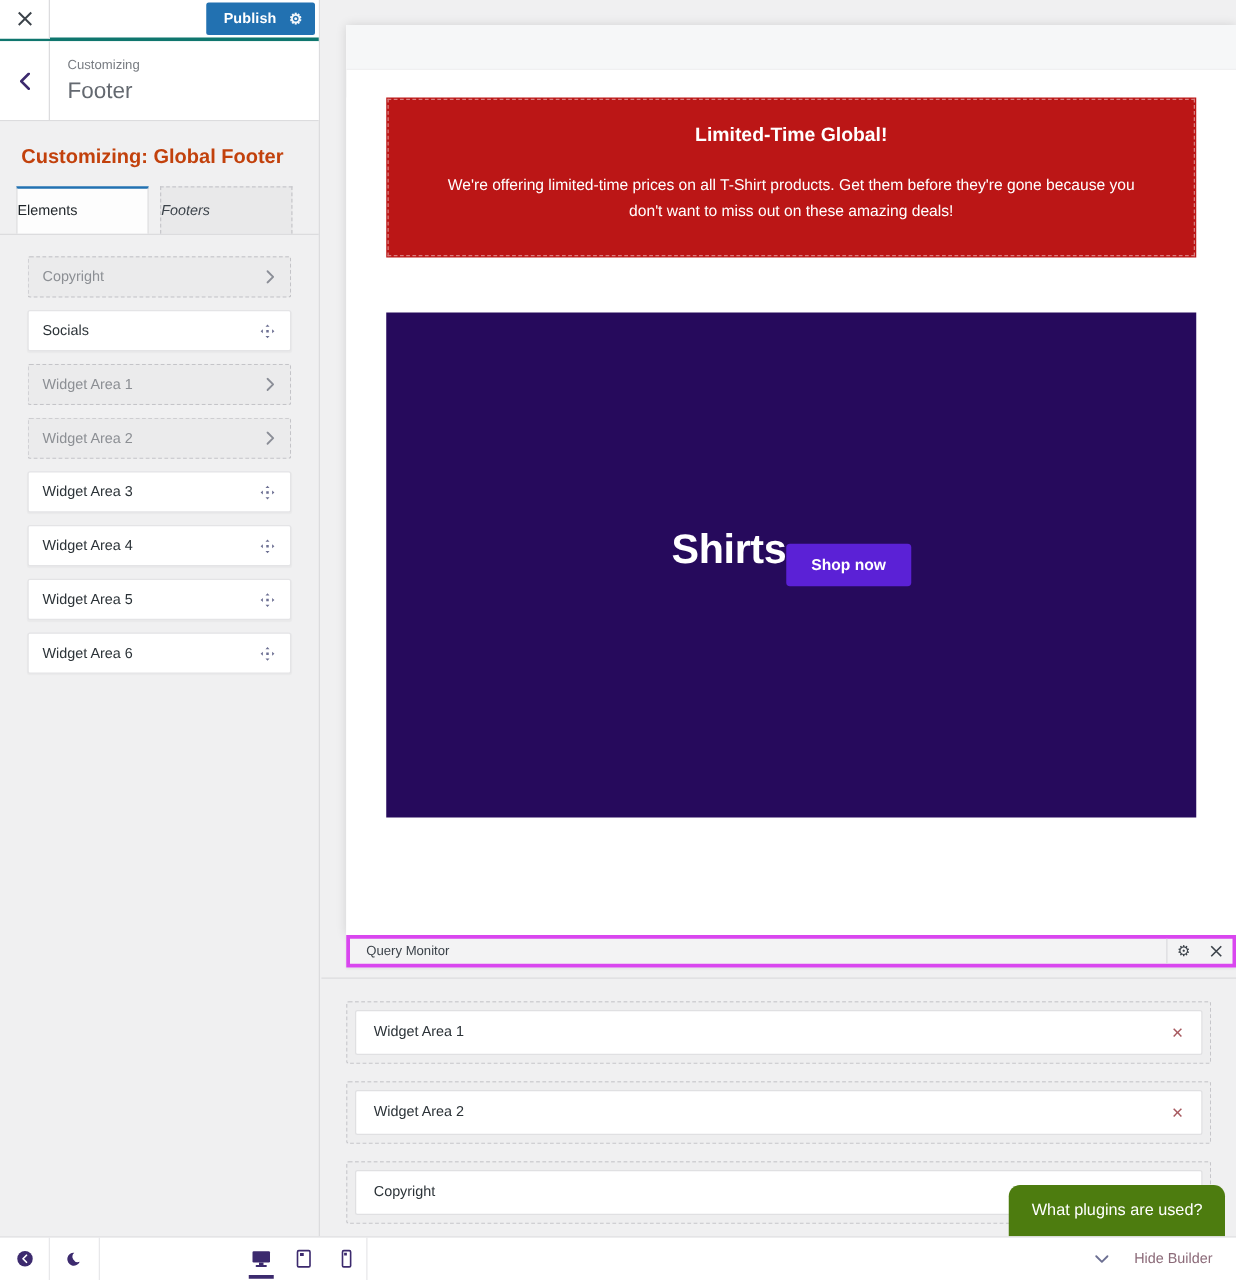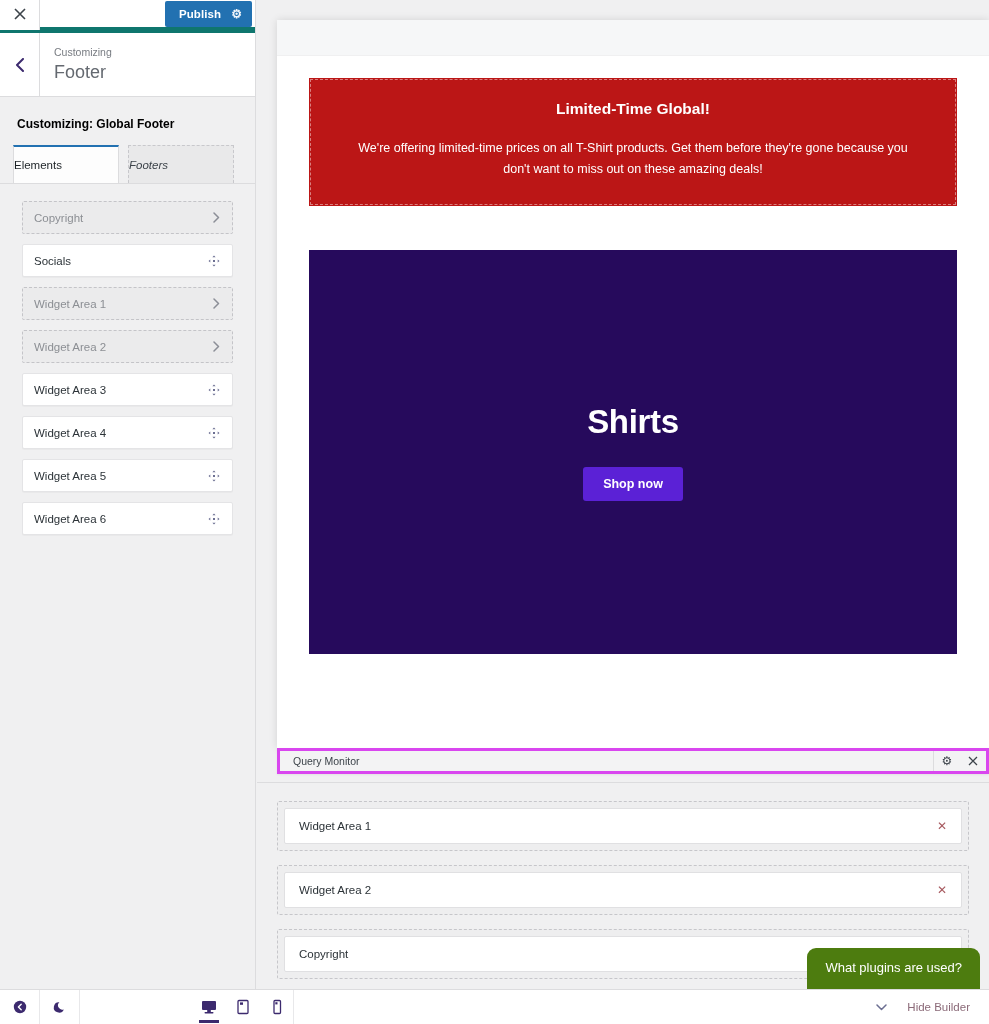--- a/index.html
+++ b/index.html
@@ -14,21 +14,21 @@
   
   .sidebar {
     position: absolute; left: 0; top: 0;
     width: 256px; height: 989px;
     background: #f0f0f1;
     border-right: 1px solid #dcdcde;
     display: flex; flex-direction: column;
   }
   .sb-topbar {
     height: 33px; background: #fff;
-    border-bottom: 6px solid #0f766e;
+    border-bottom: 3px solid #0f766e;
     display: flex; align-items: center; flex-shrink: 0;
   }
   .sb-close {
     width: 40px; height: 32px;
     display: flex; align-items: center; justify-content: center;
     border-right: 1px solid #dcdcde;
     color: #3c434a; font-size: 14px; cursor: pointer;
     background: #fff;
   }
   .sb-topbar-spacer { flex: 1; }
@@ -49,21 +49,21 @@
   .sb-back {
     width: 40px; display: flex; align-items: center; justify-content: center;
     border-right: 1px solid #dcdcde; color: #3c2a6e; font-size: 15px;
     cursor: pointer; font-weight: 700;
   }
   .sb-headtext { padding: 12px 0 0 14px; }
   .sb-eyebrow { font-size: 10.5px; color: #787c82; line-height: 15px; }
   .sb-title { font-size: 18px; color: #646970; line-height: 24px; font-weight: 400; }
 
   .sb-section-title {
-    font-size: 12px; font-weight: 700; color: #000000;
+    font-size: 16px; font-weight: 700; color: #c2410c;
     padding: 20px 0 14px 17px;
   }
   .sb-tabs { display: flex; padding: 0 0 0 13px; }
   .sb-tab {
     width: 106px; height: 38px;
     display: flex; align-items: center; justify-content: flex-start;
     font-size: 11.5px; color: #3c434a; cursor: pointer;
     background: #e9e9ea; border: 1px dashed #c8c8cc; border-bottom: none;
   }
   .sb-tab.active {
@@ -112,21 +112,21 @@
     background: #bb1616; color: #fff;
     padding: 22px 44px 26px 44px;
     outline: 1px dashed rgba(255,255,255,.45); outline-offset: -2px;
   }
   .promo-title { font-size: 15.5px; font-weight: 700; text-align: center; margin-bottom: 20px; }
   .promo-text { font-size: 12.5px; line-height: 21px; text-align: center; }
 
   .hero {
     margin: 44px 32px 0 32px; height: 404px;
     background: #260a5c;
-    display: flex; flex-direction: column;
+    display: flex; 
     align-items: center; justify-content: center;
   }
   .hero-title {
     color: #fff; font-size: 33px; font-weight: 700; letter-spacing: -.3px;
     margin-bottom: 26px;
   }
   .hero-btn {
     background: #5b21d6; color: #fff;
     font-size: 12.5px; font-weight: 700;
     padding: 10px 20px; border-radius: 3px; cursor: pointer;

